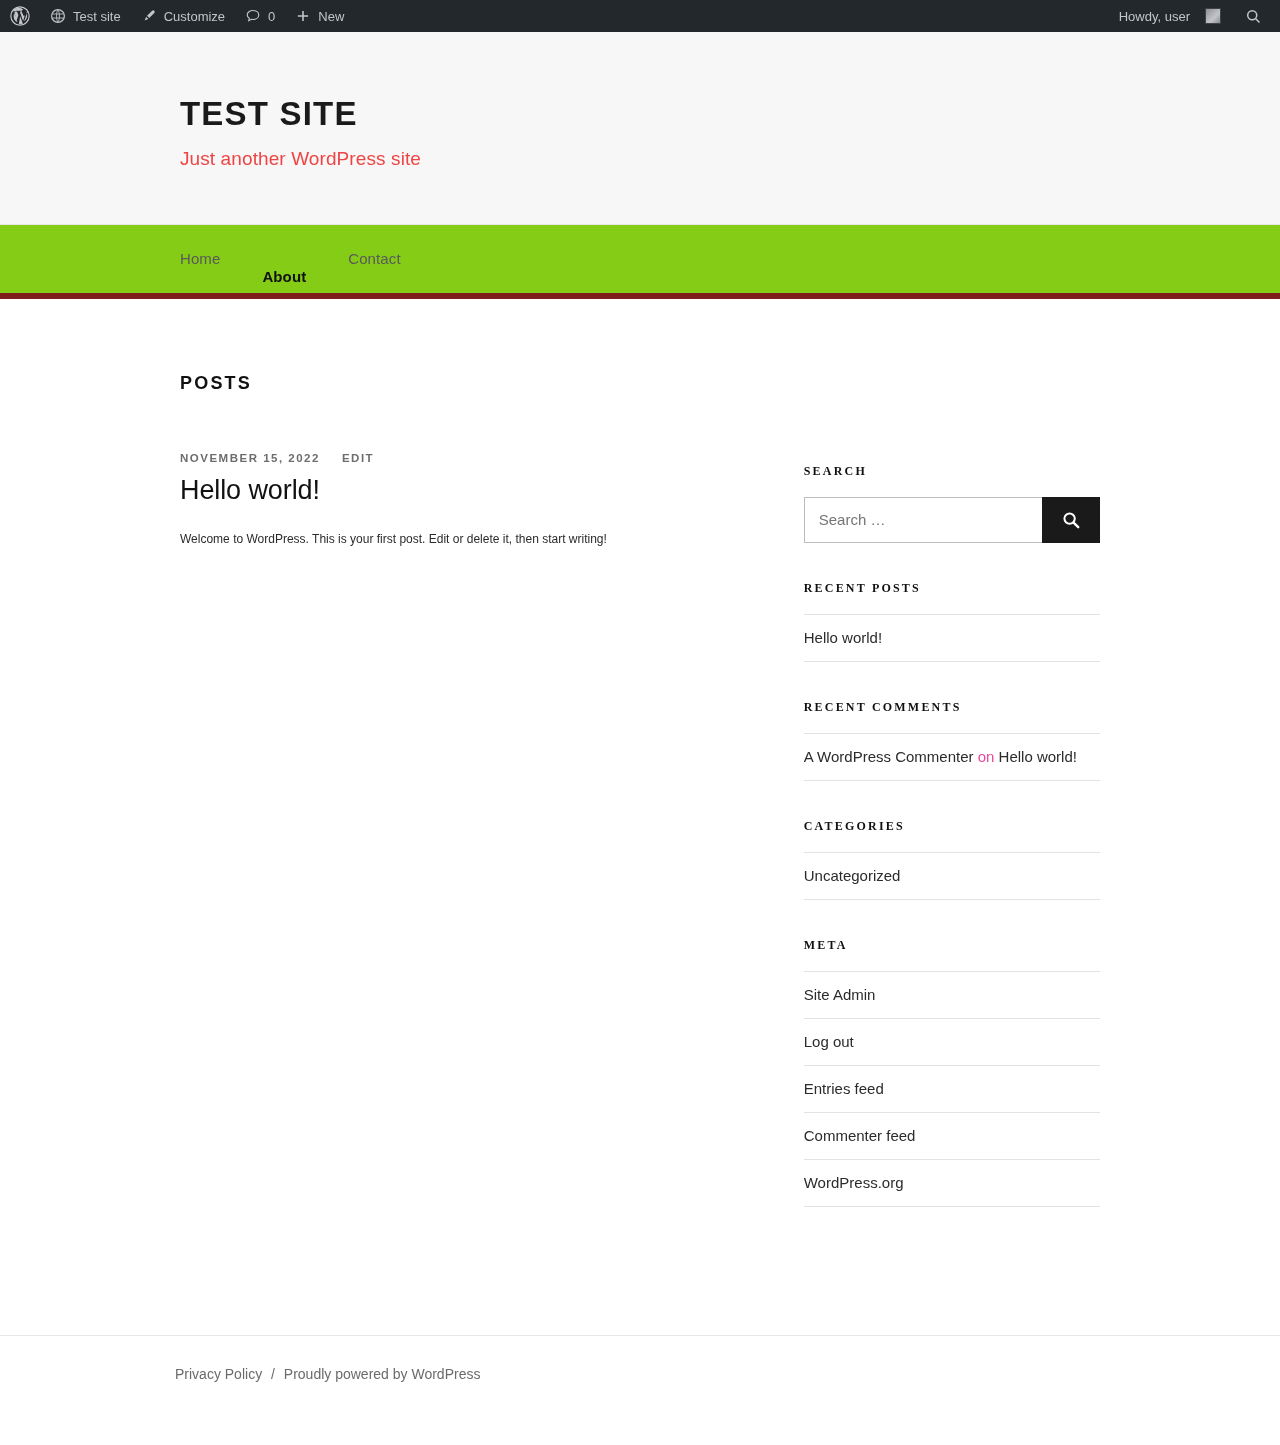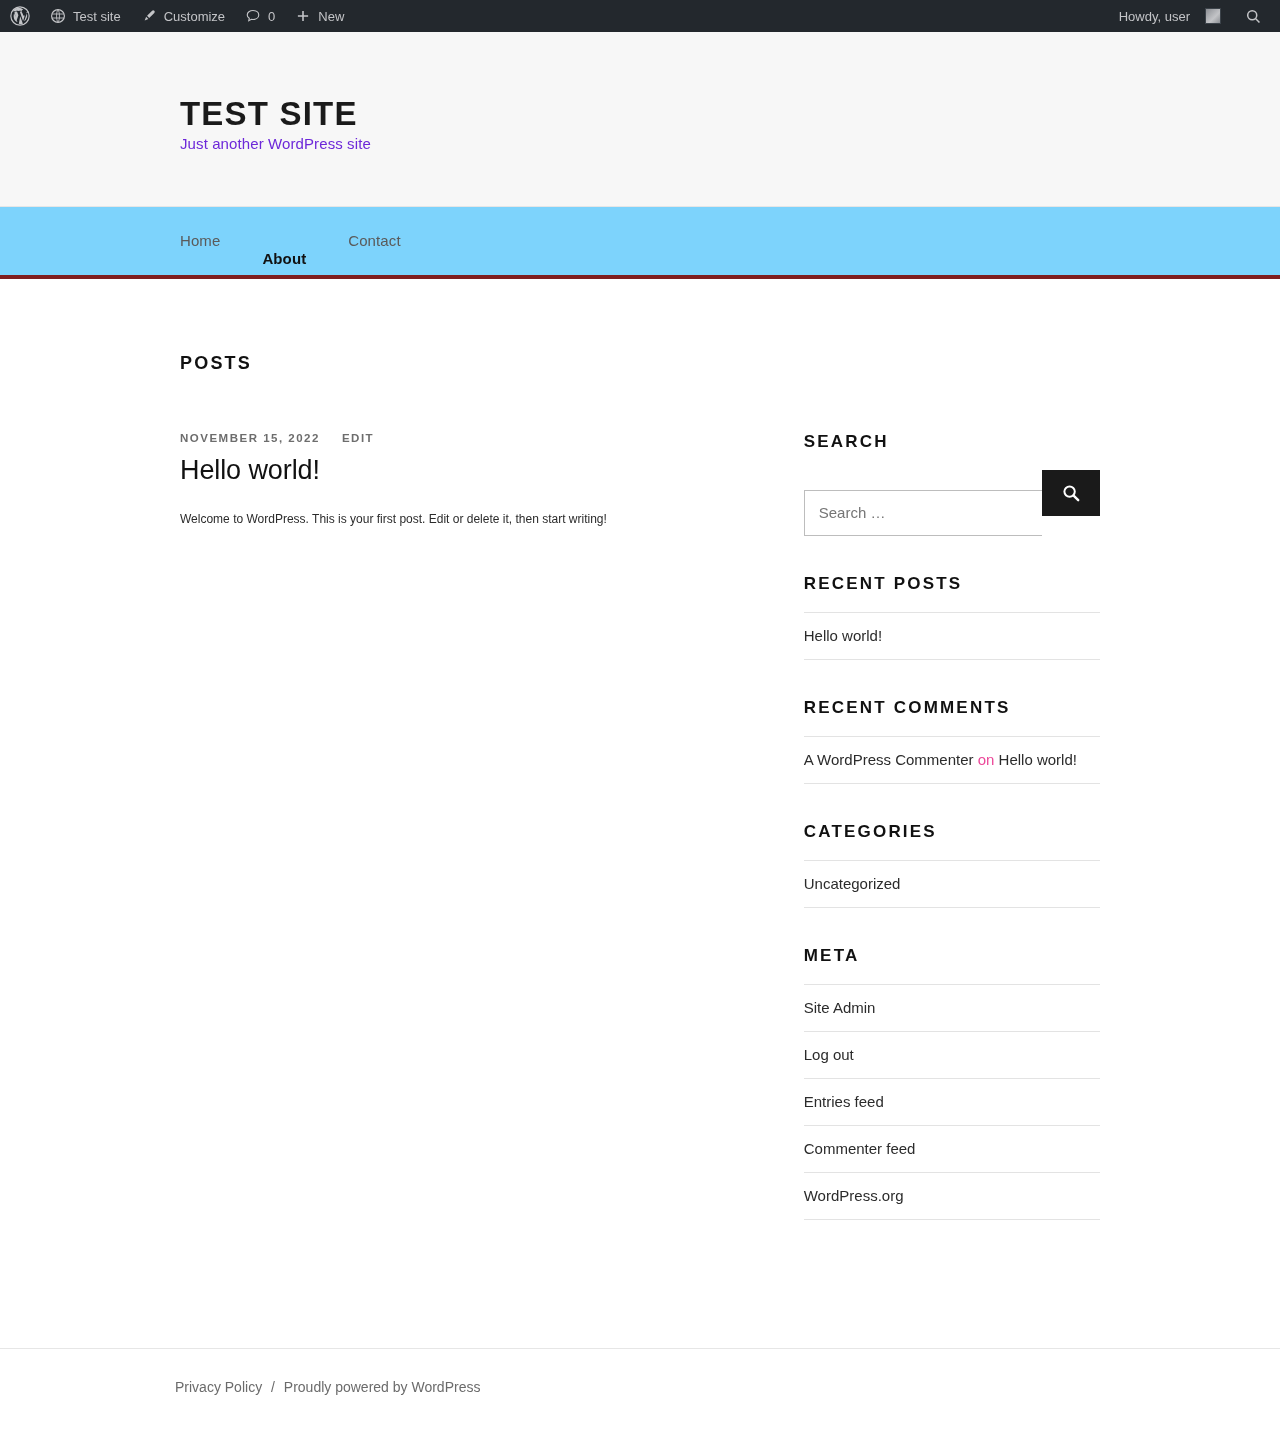--- a/index.html
+++ b/index.html
@@ -59,30 +59,30 @@
     margin: 0;
     font-size: 33px;
     letter-spacing: 1.2px;
     font-weight: 700;
     text-transform: uppercase;
     color: #1a1a1a;
     line-height: 1.2;
     cursor: pointer;
   }
   .site-desc {
-    margin: 1px 0 0 0;
-    font-size: 15px;
-    color: #6d28d9;
+    margin: 14px 0 0 0;
+    font-size: 19px;
+    color: #ef4444;
     letter-spacing: .1px;
   }
 
   
   .site-nav {
-    border-bottom: 4px solid #7f1d1d;
-    background: #7dd3fc;
+    border-bottom: 6px solid #7f1d1d;
+    background: #84cc16;
   }
   .nav-inner { display: flex; align-items: center; height: 68px; }
   .nav-item {
     font-size: 15px;
     margin-right: 42px;
     color: #5a5a5a;
     cursor: pointer;
     letter-spacing: .1px;
   }
   .nav-item.current { color: #111; font-weight: 700; margin-top: 35px; }
@@ -123,40 +123,40 @@
   .entry-content p {
     font-size: 12px;
     line-height: 1.62;
     margin: 0;
     color: #2b2b2b;
   }
 
   
   .widget { margin-bottom: 38px; }
   .widget-title {
-    font-size: 17px;
+    font-size: 12px;
     font-weight: 700;
     letter-spacing: 2.2px;
     text-transform: uppercase;
-    margin: 0 0 18px 0;
+    margin: 12px 0 18px 0;
     color: #111;
+    font-family: Liberation Serif, serif;
   }
   .search-form { display: flex; }
   .search-field {
     flex: 1;
     height: 46px;
     border: 1px solid #bdbdbd;
     border-right: none;
     padding: 0 14px;
     font-size: 15px;
     color: #4d4d4d;
     font-family: "Liberation Sans", sans-serif;
     outline: none;
     background: #fff;
-    margin-top: 20px;
   }
   .search-submit {
     width: 58px; height: 46px;
     background: #1a1a1a;
     border: 1px solid #1a1a1a;
     display: flex; align-items: center; justify-content: center;
     cursor: pointer;
   }
   .widget-list { list-style: none; margin: 0; padding: 0; }
   .widget-list li {

